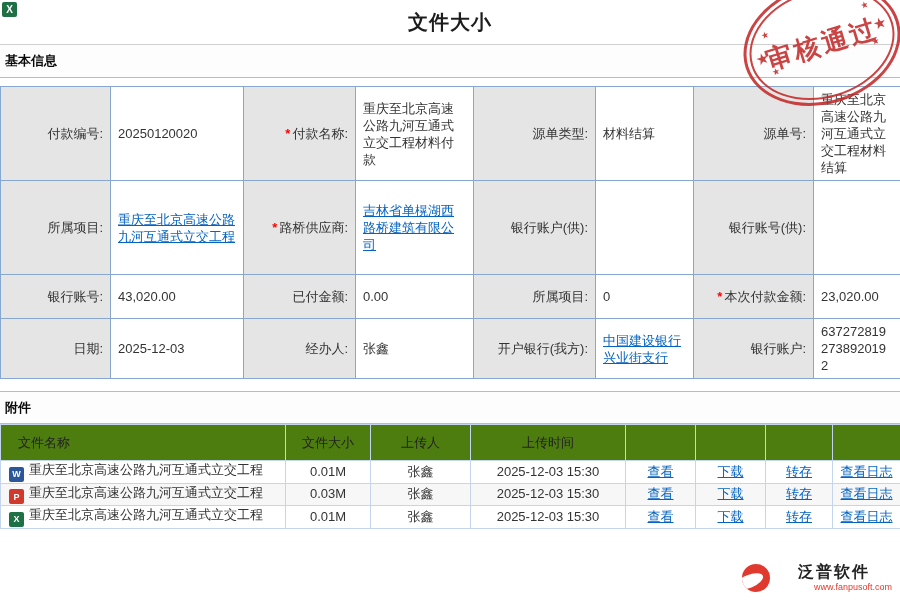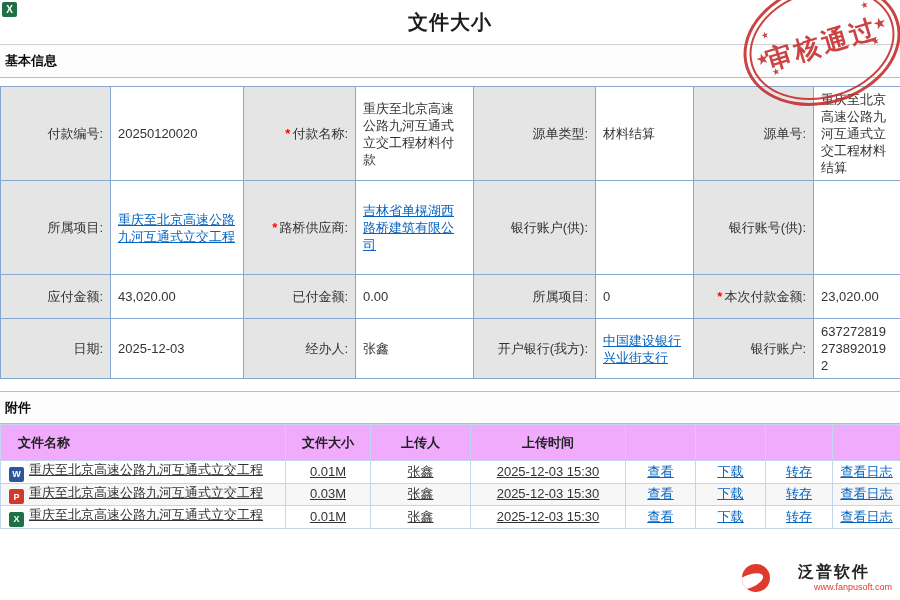--- a/index.html
+++ b/index.html
@@ -36,23 +36,23 @@
   .form-table td { border:1px solid #86a8d0; vertical-align:middle;
     padding:4px 7px; line-height:17px; word-break:break-all; }
   .form-table td.lbl { background:#e5e5e5; text-align:right; color:#333; }
   .req { color:#ff0000; font-weight:bold; margin-right:2px; }
   a.lnk { color:#0563c1; text-decoration:underline; cursor:pointer; }
 
   
   .attach-table { width:900px; table-layout:fixed; border-collapse:collapse; font-size:13px; }
   .attach-table th, .attach-table td { border:1px solid #c3d6ee; line-height:16px;
     overflow:hidden; white-space:nowrap; text-overflow:ellipsis; }
-  .attach-table th { height:36px; font-weight:bold; color:#222; background:#f0abfc; text-align:center; }
+  .attach-table th { height:36px; font-weight:normal; color:#222; background:#4d7c0f; text-align:center; }
   .attach-table th.name-h { text-align:left; padding-left:17px; }
-  .attach-table td { height:15px; text-align:center; color:#333;text-decoration:underline; }
+  .attach-table td { height:15px; text-align:center; color:#333; }
   .attach-table td.name-c { text-align:left; padding-left:8px; }
   .attach-table tr.alt td { background:#f7f7f7; }
   .file-ic { display:inline-flex; width:15px; height:15px; border-radius:2px;
     color:#fff; font-size:9px; font-weight:bold; align-items:center; justify-content:center;
     margin-right:5px; vertical-align:-3px; }
   .ic-word { background:#2b579a; }
   .ic-pdf  { background:#d0392b; }
   .ic-xls  { background:#1e7145; }
 
   
@@ -131,21 +131,21 @@
     <td class="lbl"><span>所属项目:</span></td>
     <td><a class="lnk">重庆至北京高速公路九河互通式立交工程</a></td>
     <td class="lbl"><span class="req">*</span><span>路桥供应商:</span></td>
     <td><a class="lnk">吉林省单榥湖西路桥建筑有限公司</a></td>
     <td class="lbl"><span>银行账户(供):</span></td>
     <td></td>
     <td class="lbl"><span>银行账号(供):</span></td>
     <td></td>
   </tr>
   <tr style="height:44px">
-    <td class="lbl"><span>应付金额:</span></td>
+    <td class="lbl"><span>银行账号:</span></td>
     <td>43,020.00</td>
     <td class="lbl"><span>已付金额:</span></td>
     <td>0.00</td>
     <td class="lbl"><span>所属项目:</span></td>
     <td>0</td>
     <td class="lbl"><span class="req">*</span><span>本次付款金额:</span></td>
     <td>23,020.00</td>
   </tr>
   <tr style="height:50px">
     <td class="lbl"><span>日期:</span></td>

